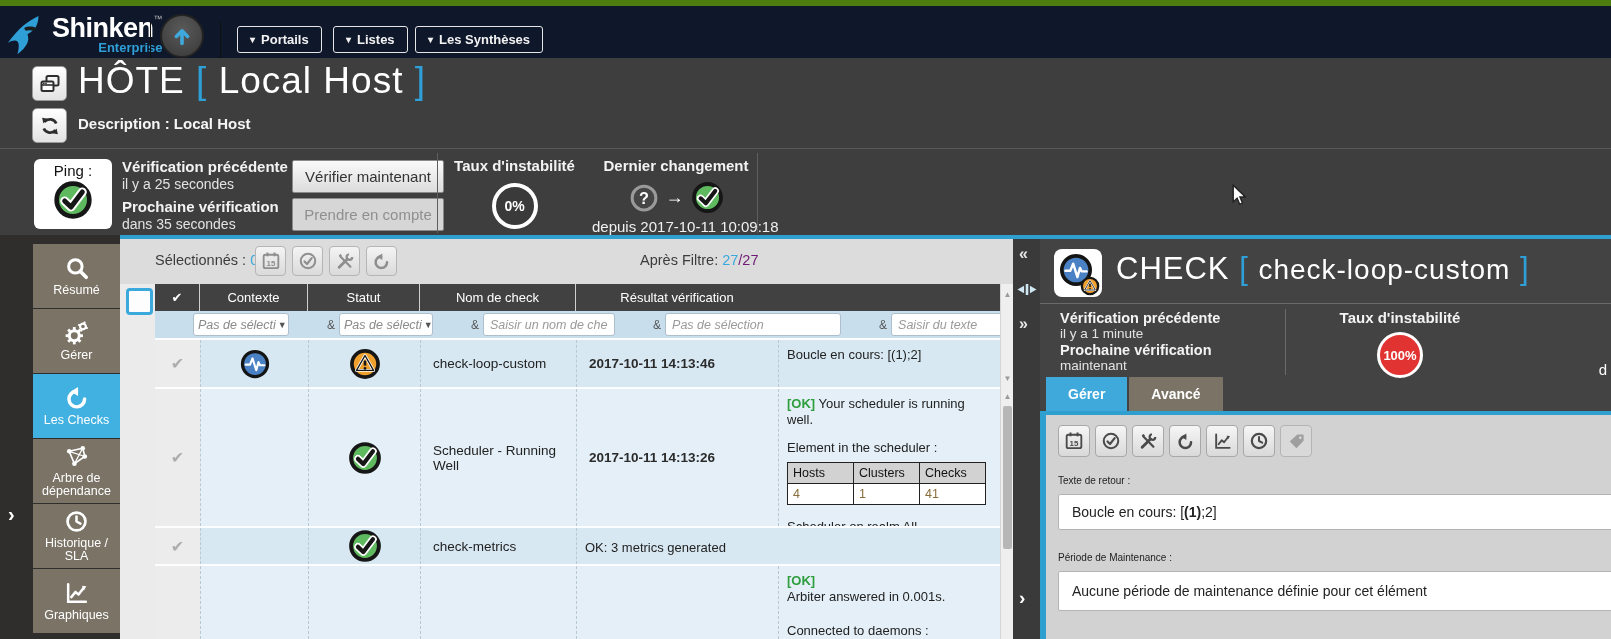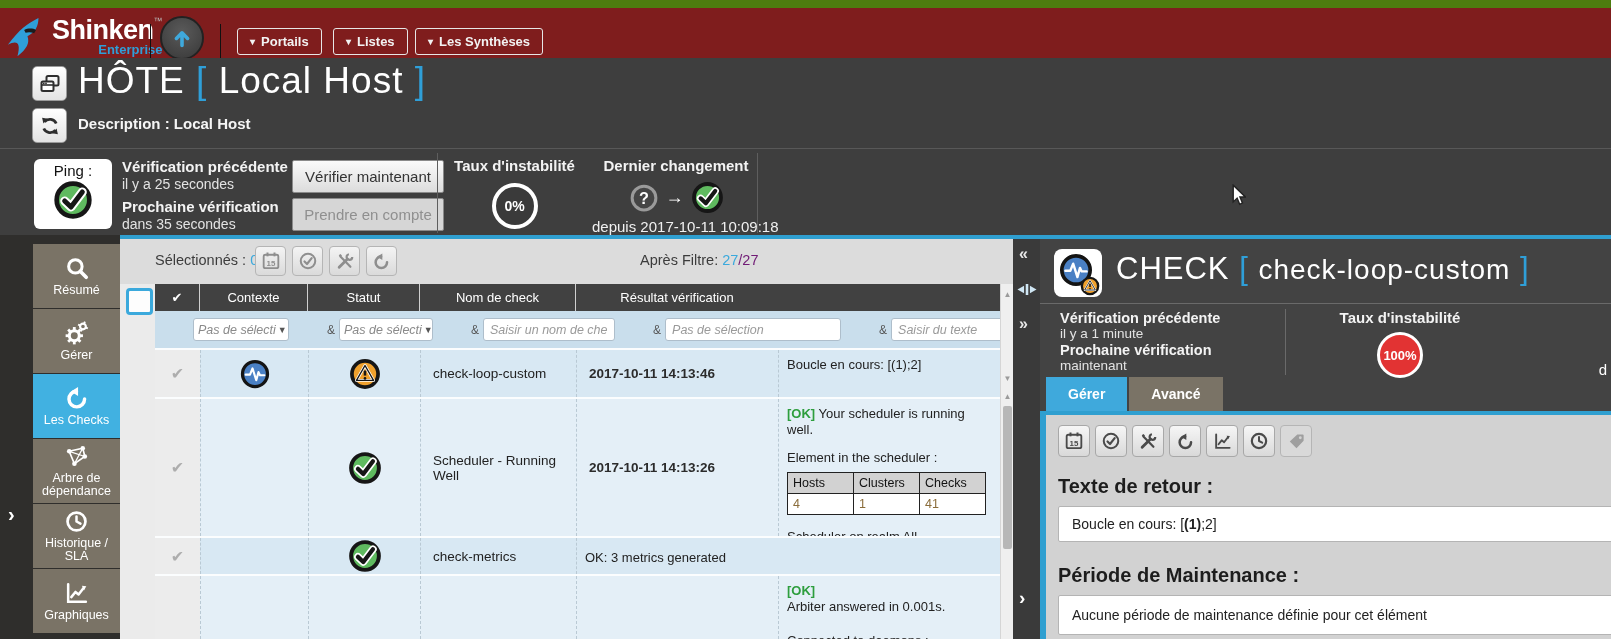--- a/index.html
+++ b/index.html
@@ -1,21 +1,21 @@
 <!DOCTYPE html>
 <html><head>
 <meta charset="utf-8">
 <style>
   * { margin:0; padding:0; box-sizing:border-box; }
   body { font-family:"Liberation Sans", sans-serif; background:#111; }
   .screen { position:relative; width:1611px; height:639px; overflow:hidden; background:#2d2d2d; }
   svg { overflow:visible; display:block; }
 
   
-  .topbar { position:absolute; left:0; top:0; width:1611px; height:58px; background:#7f1d1d; border-top:8px solid #4d7c0f; }
+  .topbar { position:absolute; left:0; top:0; width:1611px; height:58px; background:#0f172a; border-top:6px solid #4d7c0f; }
   .brand { position:absolute; left:6px; top:8px; display:flex; align-items:flex-start; }
   .brand-txt { margin-left:4px; }
   .brand-name { color:#fff; font-size:27px; font-weight:bold; letter-spacing:-0.5px; line-height:28px; }
   .brand-tm { color:#bbb; font-size:9px; vertical-align:top; }
   .brand-sub { color:#2f9fd8; font-size:13px; font-weight:bold; text-align:right; margin-top:-2px; }
   .tb-sep { position:absolute; top:16px; width:1px; height:38px; background:#101010; }
   .up-btn { position:absolute; left:160px; top:8px; width:44px; height:44px; border-radius:50%;
             background:radial-gradient(circle at 50% 35%, #5a5a5a, #383838); border:2px solid #222;
             display:flex; align-items:center; justify-content:center; color:#3fa9dc; cursor:pointer; }
   .menu-btn { position:absolute; top:20px; height:27px; border:1px solid #e6e6e6; border-radius:3px;
@@ -77,21 +77,21 @@
   .af-total { color:#701a75; }
   .add-btn { position:absolute; left:6px; top:49px; width:27px; height:27px; background:#fdfdfd;
              border:3px solid #3ba9dc; border-radius:4px; color:#3ba9dc; font-size:20px; font-weight:bold;
              line-height:20px; text-align:center; cursor:pointer; }
   .grid { position:absolute; left:35px; top:45px; width:845px; }
   .g-row { display:flex; width:845px; }
   .col-sel{width:45px;} .col-ctx{width:108px;} .col-st{width:112px;} .col-name{width:156px;} .col-last{width:202px;} .col-res{width:222px;}
   .g-head { height:27px; background:#414141; }
   .g-head > div { color:#fff; font-size:13px; display:flex; align-items:center; justify-content:center; border-right:1px solid #cfcfcf; }
   .g-head > div:last-child { border-right:none; }
-  .g-filter { height:37px; background:#c9deec;gap:38px; }
+  .g-filter { height:27px; background:#c9deec;gap:38px; }
   .g-filter > div { display:flex; align-items:center; justify-content:center; gap:4px; }
   .amp { font-size:12px; color:#555; }
   .f-select { background:#fff; border:1px solid #aebecb; border-radius:3px; height:23px; display:flex; align-items:center;
               padding:0 4px; font-size:12.5px; font-style:italic; color:#8a8a8a; cursor:pointer; white-space:nowrap; overflow:hidden; }
   .f-select .sel-caret { font-style:normal; font-size:9px; color:#555; margin-left:2px; }
   .f-input { background:#fff; border:1px solid #aebecb; border-radius:3px; height:23px; font-size:12.5px;
              padding:0 6px; font-family:inherit; color:#333; }
   .f-input::placeholder { font-style:italic; color:#9a9a9a; opacity:1; }
   .d-row { background:#d8e8f3; border-top:2px solid #fbfdfe; }
   .d-row.alt { background:#e4eff7; }
@@ -134,21 +134,21 @@
   .tab-badge { position:relative; width:34px; height:20px; }
   .badge-num { position:absolute; left:5px; top:1px; background:linear-gradient(#fff,#ddd); border:1px solid #888;
                color:#222; font-size:12px; font-weight:bold; padding:0 4px; line-height:15px; }
   .p-blue-line { height:4px; background:#2f9fd0; }
   .p-content { position:relative; height:224px; background:#d2d2d2; border-left:6px solid #2f9fd0; padding:10px 0 0 12px; }
   .p-toolbar { display:flex; gap:5px; }
   .pt-btn { width:32px; height:32px; border:1px solid #a8a8a8; border-radius:4px;
             background:linear-gradient(#f6f6f6,#d9d9d9); color:#4a4a4a;
             display:flex; align-items:center; justify-content:center; cursor:pointer; }
   .pt-btn.disabled { color:#9f9f9f; background:#d9d9d9; border-color:#b5b5b5; }
-  .p-label { margin-top:18px; font-size:20px; font-weight:bold; color:#1d1d1d; }
+  .p-label { margin-top:18px; font-size:10px; font-weight:normal; color:#1d1d1d; }
   .p-field { margin-top:8px; width:600px; height:36px; background:#fff; border:1px solid #b4b4b4; border-radius:2px;
              font-size:14px; color:#222; display:flex; align-items:center; padding:0 13px; }
   .p-field.tall { height:40px; }
 
   .cursor { position:absolute; left:1232px; top:184px; width:14px; height:22px; pointer-events:none; }
 </style>
 </head>
 <body>
 
 <svg width="0" height="0" style="position:absolute">

